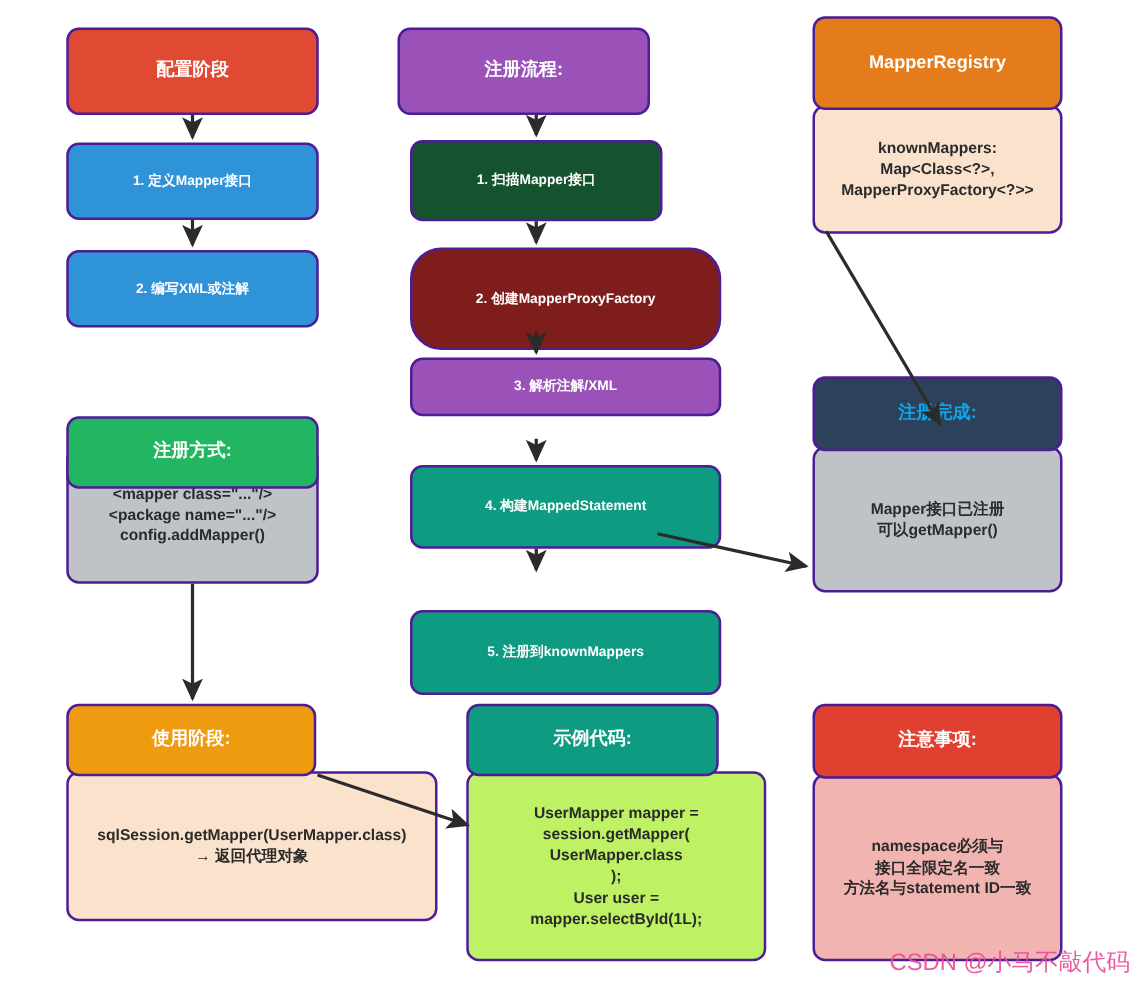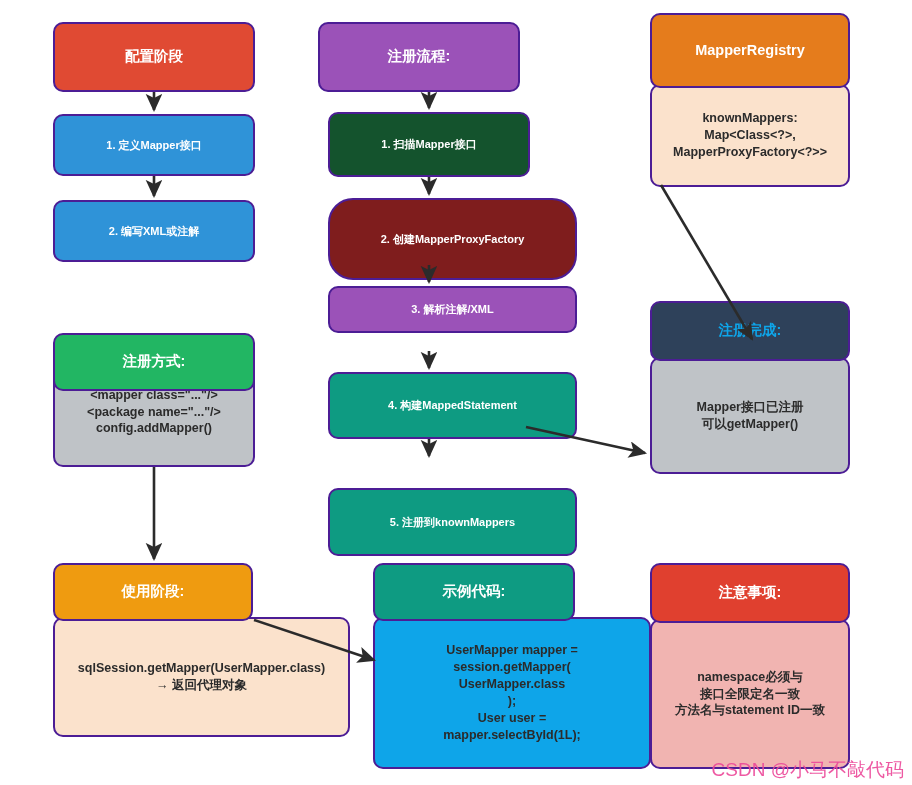--- a/index.html
+++ b/index.html
@@ -95,21 +95,21 @@
   <div class="node step" style="left:328px; top:198px; width:249px; height:82px; background:#7f1d1d;border-radius:25px;">2. 创建MapperProxyFactory</div>
 
   <div class="node step" style="left:328px; top:286px; width:249px; height:47px; background:#9b52b8;">3. 解析注解/XML</div>
 
   <div class="node step" style="left:328px; top:372px; width:249px; height:67px; background:#0e9b82;">4. 构建MappedStatement</div>
 
   <div class="node step" style="left:328px; top:488px; width:249px; height:68px; background:#0e9b82;">5. 注册到knownMappers</div>
 
   <div class="node hdr" style="left:373px; top:563px; width:202px; height:58px; background:#0e9b82;">示例代码:</div>
 
-  <div class="node body-box" style="left:373px; top:617px; width:278px; height:152px; background:#0ea5e9;">UserMapper mapper =
+  <div class="node body-box" style="left:373px; top:617px; width:240px; height:152px; background:#bef264;">UserMapper mapper =
 session.getMapper(
 UserMapper.class
 );
 User user =
 mapper.selectById(1L);</div>
 
   <div class="node hdr" style="left:650px; top:13px; width:200px; height:75px; background:#e57c1c;">MapperRegistry</div>
 
   <div class="node body-box" style="left:650px; top:84px; width:200px; height:103px; background:#fbe2cc;">knownMappers:
 Map&lt;Class&lt;?&gt;,

